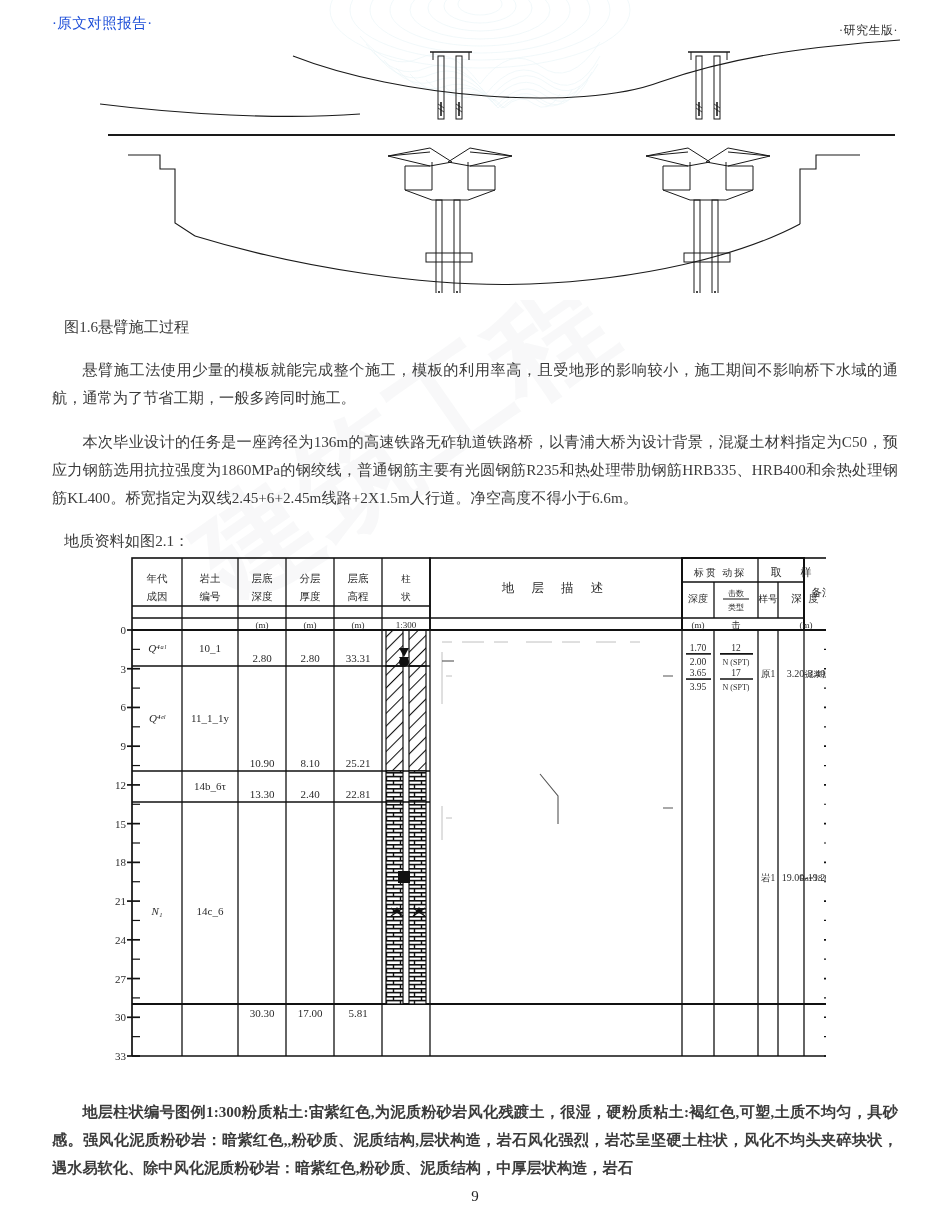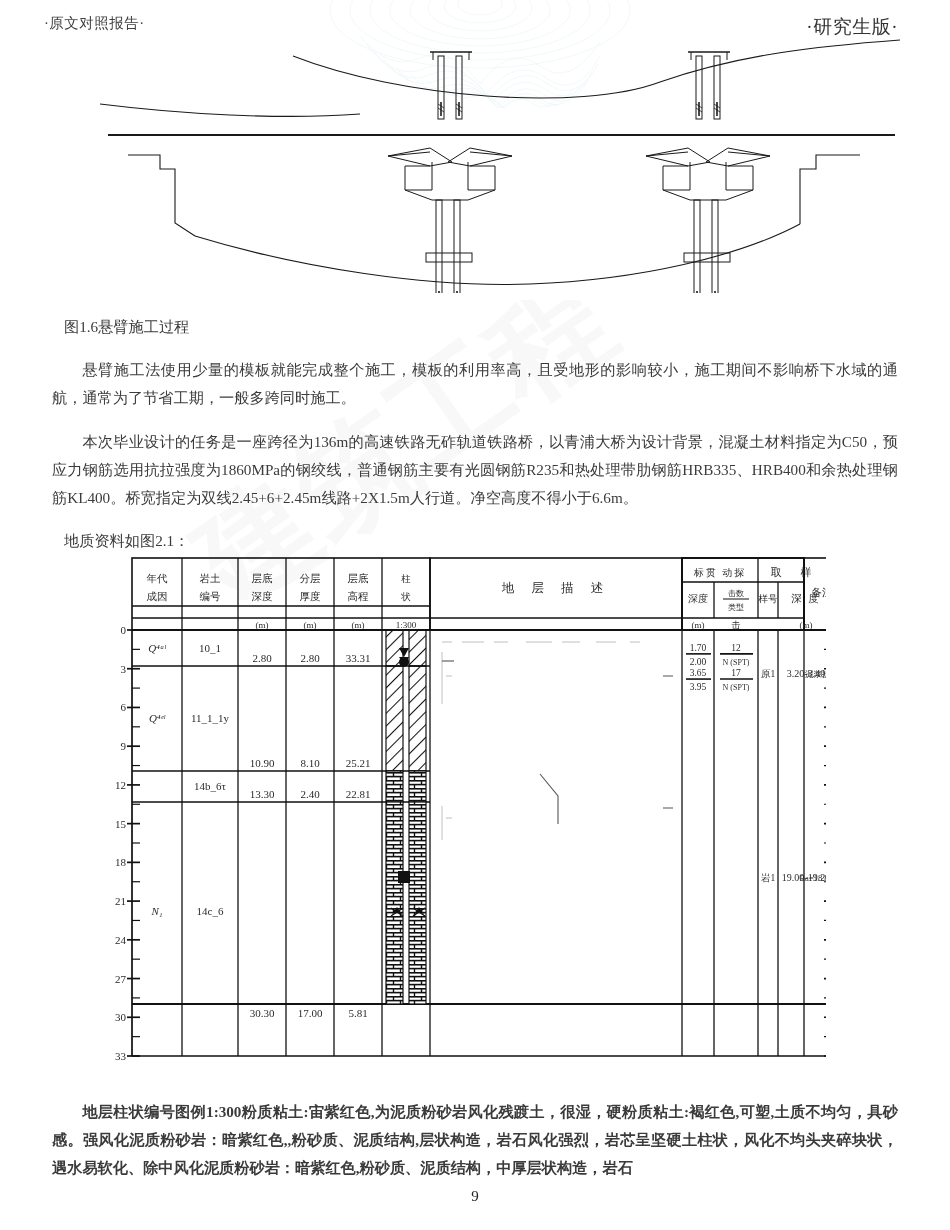--- a/index.html
+++ b/index.html
@@ -37,29 +37,29 @@
 
   
   .pg-header {
     position: absolute;
     top: 14px; left: 0; right: 0;
     height: 24px;
     z-index: 3;
   }
   .hdr-left {
     position: absolute;
-    left: 44px; top: 0;
+    left: 52px; top: 0;
     font-size: 14.5px;
     letter-spacing: .5px;
-    color: #404040;
+    color: #1d4ed8;
   }
   .hdr-right {
     position: absolute;
-    right: 52px; top: 0;
-    font-size: 19px;
+    right: 52px; top: 8px;
+    font-size: 12px;
     letter-spacing: .5px;
     color: #333;
   }
 
   
   #bridge-figure {
     position: absolute;
     left: 100px; top: 38px;
     width: 800px; height: 255px;
     z-index: 2;

